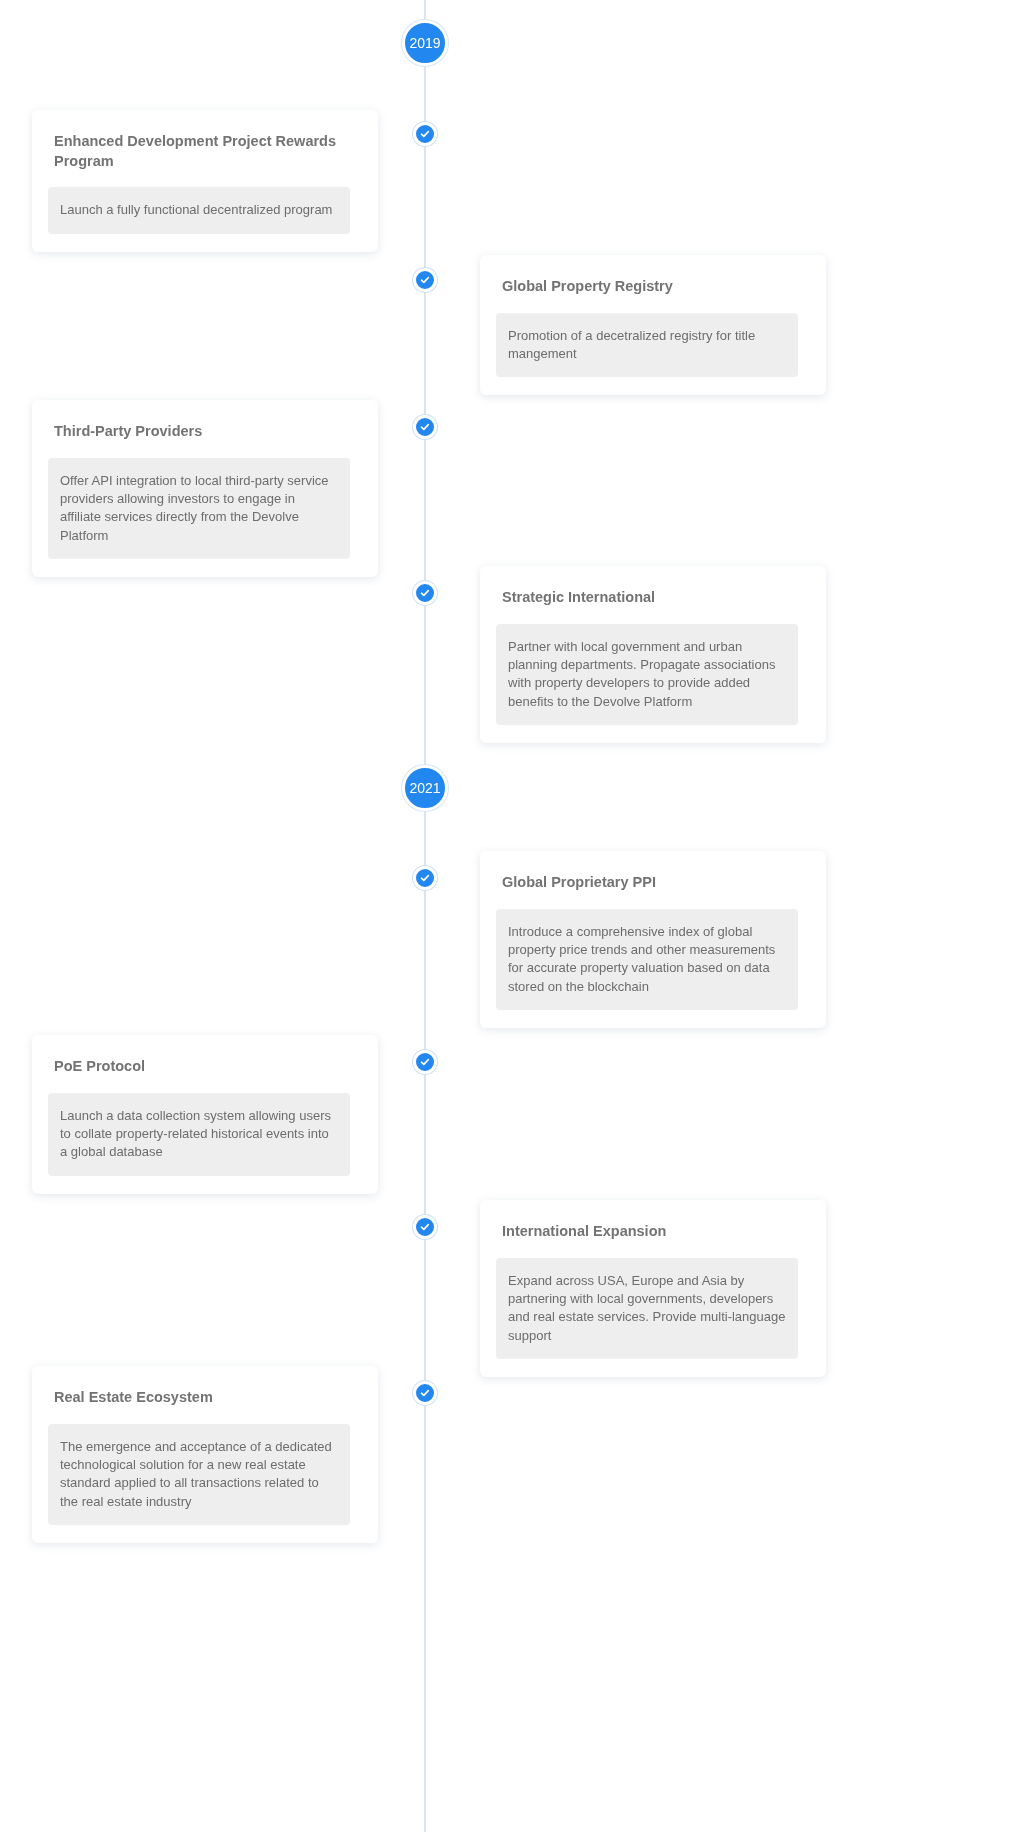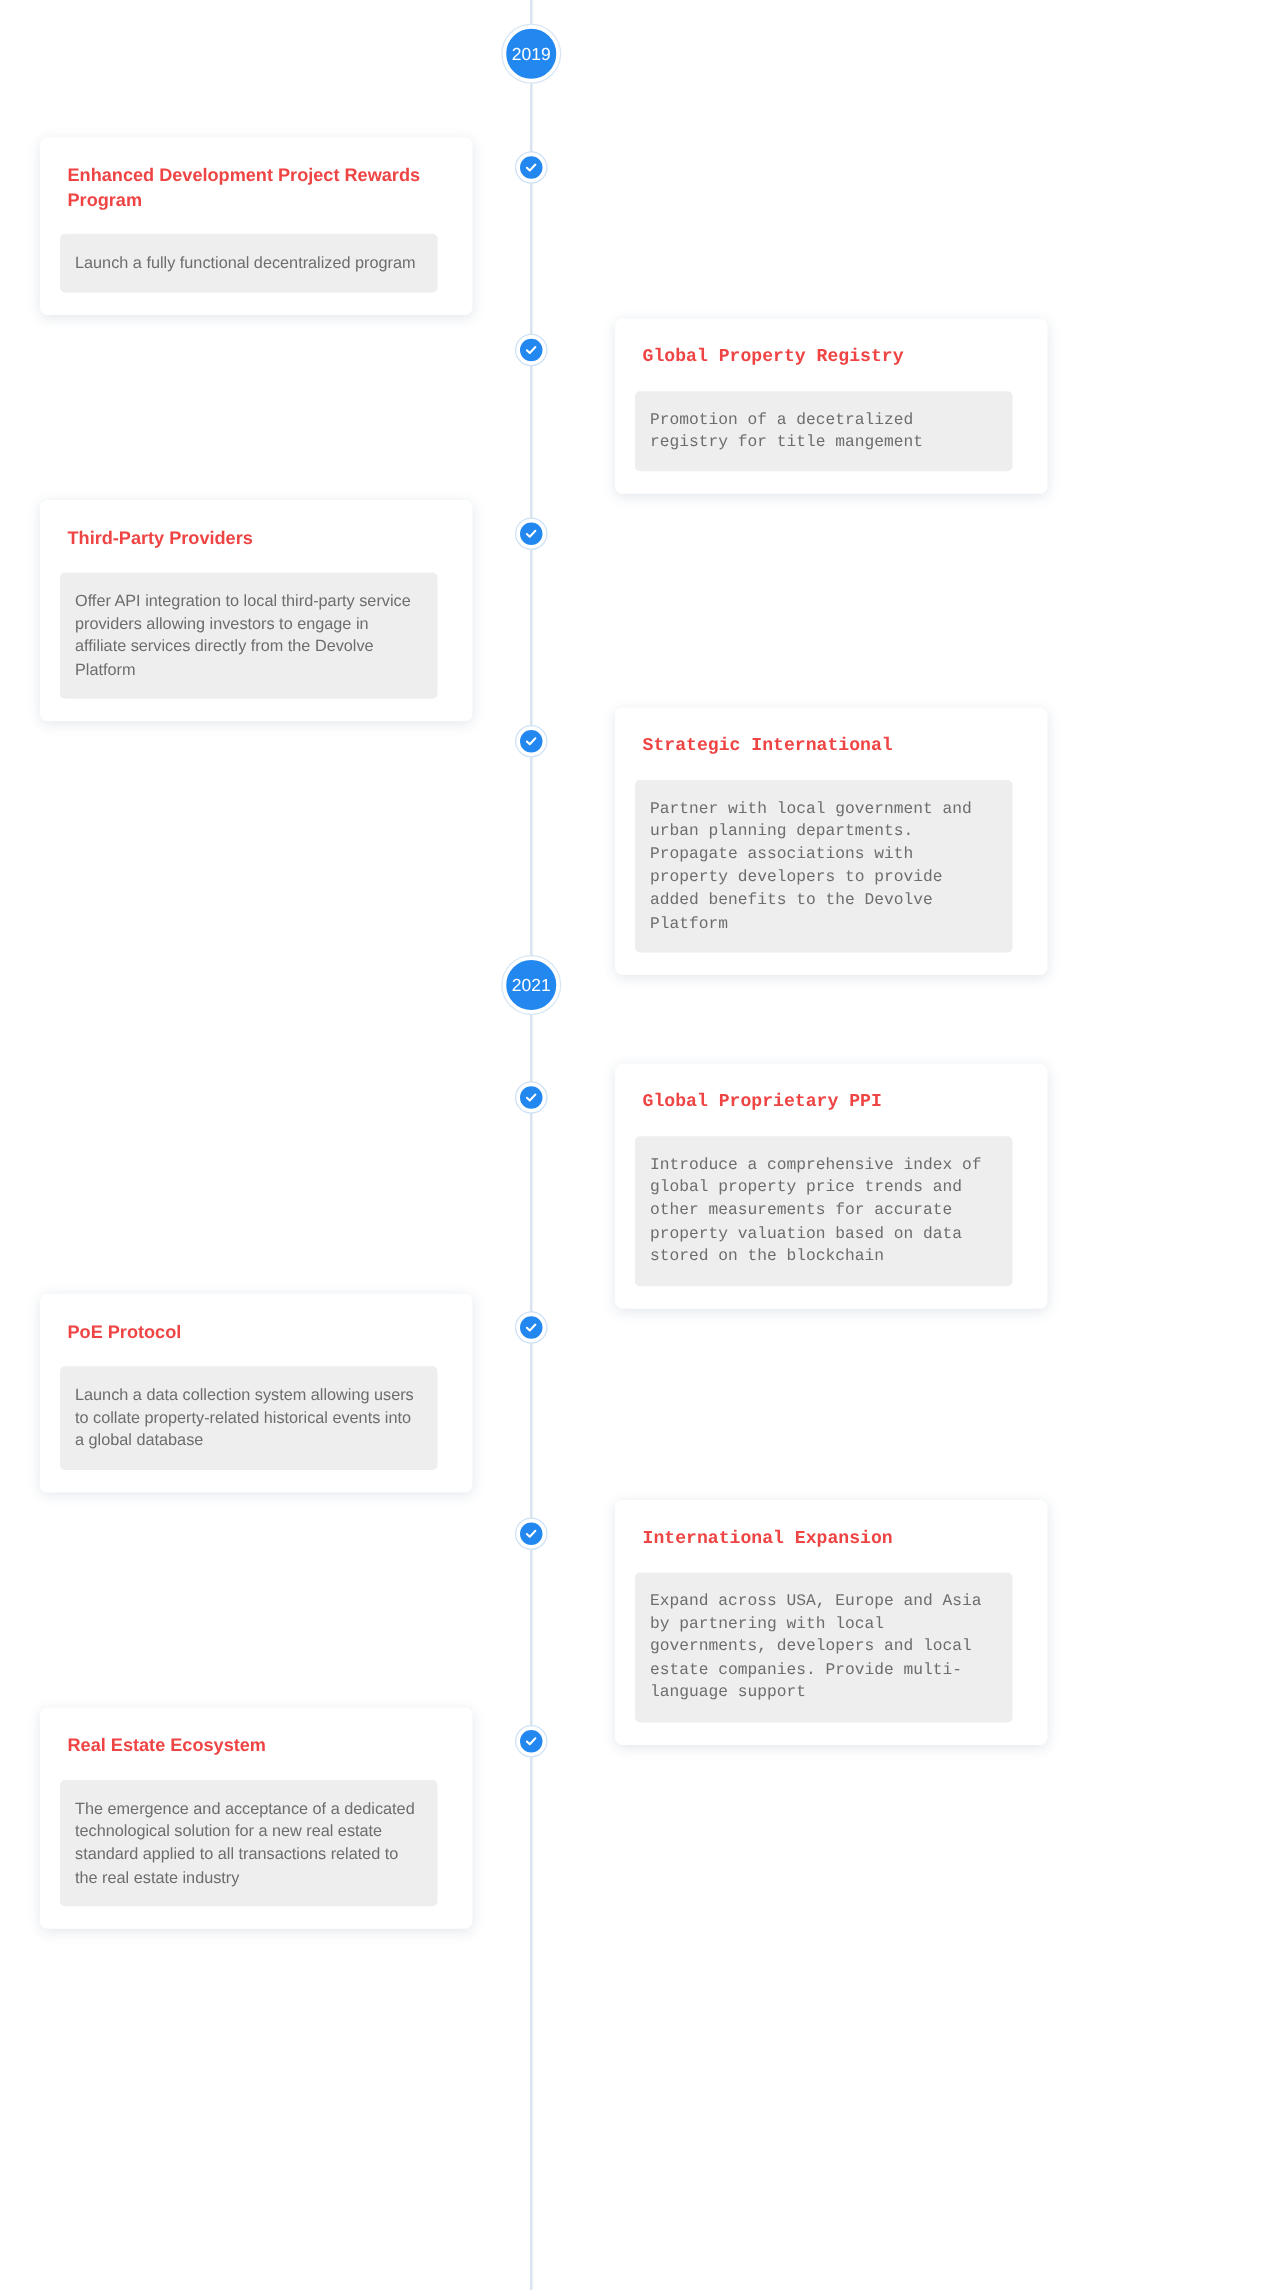--- a/index.html
+++ b/index.html
@@ -74,24 +74,24 @@
   .card {
     position: absolute;
     width: 346px;
     background: #ffffff;
     border-radius: 6px;
     box-shadow: 0 2px 10px rgba(40, 70, 110, 0.13);
     padding: 0 0 18px 0;
     box-sizing: border-box;
   }
   .card.left  { left: 32px; }
-  .card.right { left: 492px; font-family: Liberation Mono, monospace; }
+  .card.right { left: 480px; }
 
   .card-title {
-    color: #ef4444;
+    color: #737373;
     font-size: 14.5px;
     font-weight: bold;
     line-height: 1.35;
     padding: 22px 22px 0 22px;
   }
 
   .card-body {
     margin: 16px 28px 0 16px;
     background: #eeeeee;
     border-radius: 4px;
@@ -162,21 +162,21 @@
       <div class="card-title">PoE Protocol</div>
       <div class="card-body">Launch a data collection system allowing users to collate property-related historical events into a global database</div>
     </div>
     <div class="check-node" style="top: 1215px;">
       <svg width="12" height="12" viewBox="0 0 12 12">
         <path d="M2.5 6.2 L4.8 8.4 L9.3 3.6" fill="none" stroke="#ffffff" stroke-width="1.6" stroke-linecap="round" stroke-linejoin="round"></path>
       </svg>
     </div>
     <div class="card right" style="top: 1200px;">
       <div class="card-title">International Expansion</div>
-      <div class="card-body">Expand across USA, Europe and Asia by partnering with local governments, developers and local estate companies. Provide multi-language support</div>
+      <div class="card-body">Expand across USA, Europe and Asia by partnering with local governments, developers and real estate services. Provide multi-language support</div>
     </div>
     <div class="check-node" style="top: 1381px;">
       <svg width="12" height="12" viewBox="0 0 12 12">
         <path d="M2.5 6.2 L4.8 8.4 L9.3 3.6" fill="none" stroke="#ffffff" stroke-width="1.6" stroke-linecap="round" stroke-linejoin="round"></path>
       </svg>
     </div>
     <div class="card left" style="top: 1366px;">
       <div class="card-title">Real Estate Ecosystem</div>
       <div class="card-body">The emergence and acceptance of a dedicated technological solution for a new real estate standard applied to all transactions related to the real estate industry</div>
     </div>

